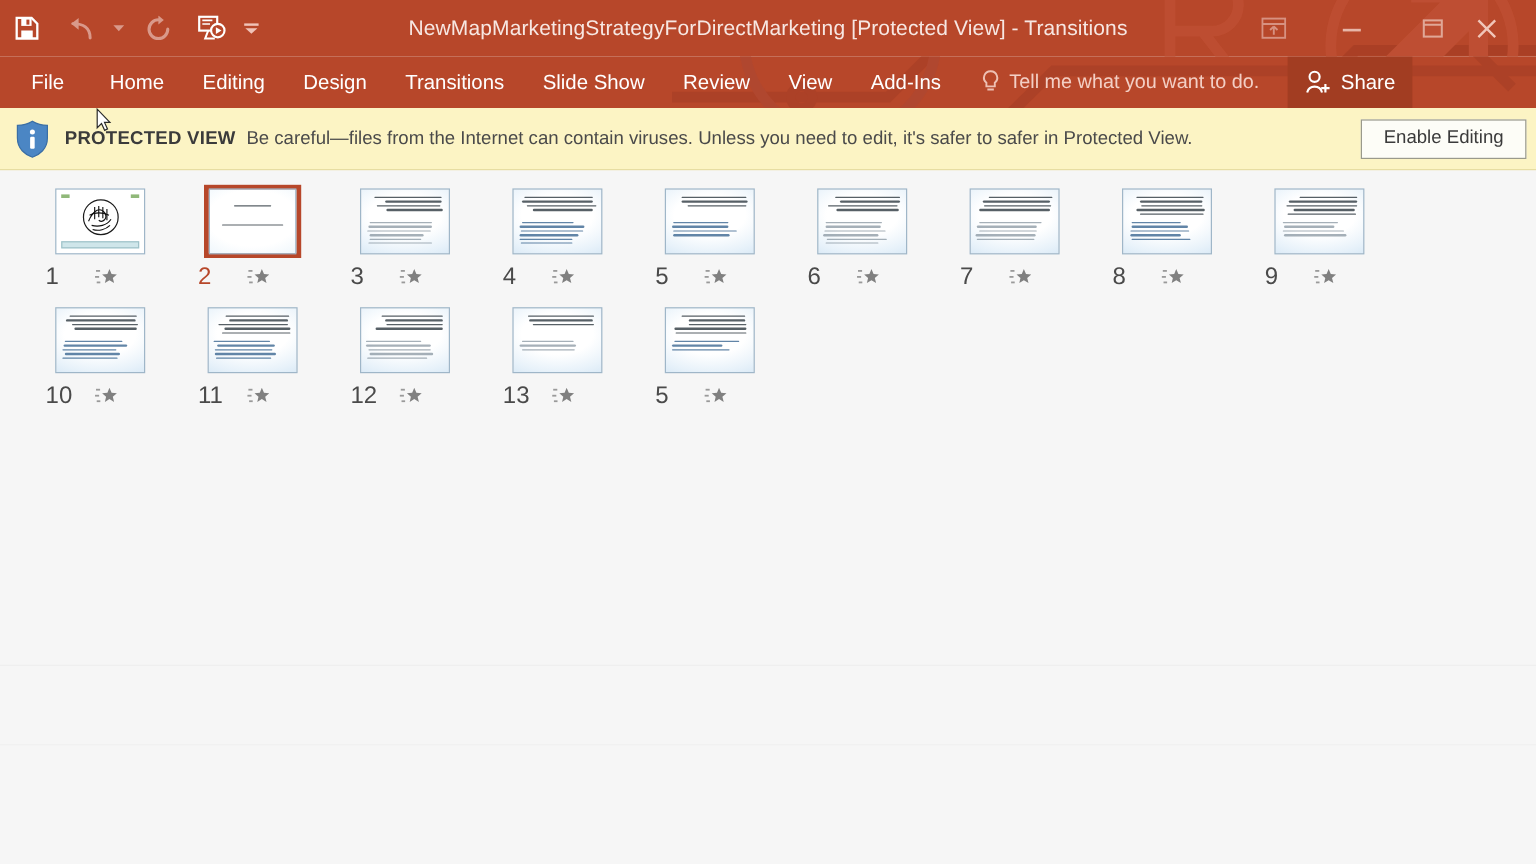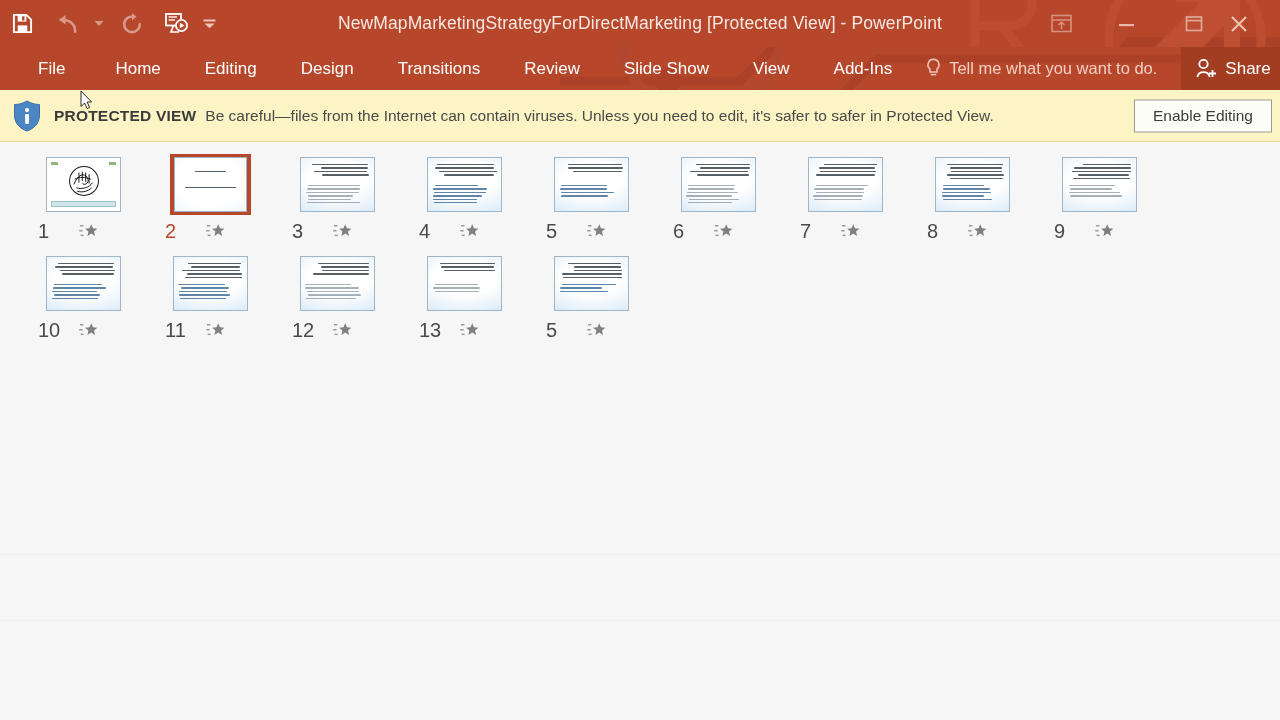--- a/index.html
+++ b/index.html
@@ -59,21 +59,20 @@
   .tabrow-deco {
     position: absolute; left: 560px; top: -44px;
     width: 760px; height: 130px; pointer-events: none; opacity: .85;
   }
   .tab {
     position: relative; z-index: 2;
     display: flex; align-items: center;
     padding: 0 16px;
     color: #ffffff; font-size: 17px;
     white-space: nowrap;
-    margin-left: 12px;
   }
   .tab.file { padding: 0 22px 0 26px; }
   .tellme {
     position: relative; z-index: 2;
     display: flex; align-items: center; gap: 8px;
     margin-left: 18px; padding-right: 10px;
     color: #f3cfc5; font-size: 16.5px; white-space: nowrap;
   }
   .share {
     position: relative; z-index: 2;
@@ -220,21 +219,21 @@
       </svg>
     </div>
     <div class="qat-btn narrow">
       <svg width="13" height="10" viewBox="0 0 13 10">
         <rect x="0.5" y="0.5" width="12" height="2" fill="#f0c3b8"></rect>
         <path d="M1.5 4.5 L6.5 9.2 L11.5 4.5 Z" fill="#f0c3b8"></path>
       </svg>
     </div>
   </div>
 
-  <div class="win-title">NewMapMarketingStrategyForDirectMarketing [Protected View] - PowerPoint</div>
+  <div class="win-title">NewMapMarketingStrategyForDirectMarketing [Protected View] - Transitions</div>
 
   <div class="wincontrols">
     <div class="wc-btn ribbondisp">
       <svg width="21" height="19" viewBox="0 0 21 19">
         <rect x="1" y="1.5" width="19" height="16" fill="none" stroke="#d79181" stroke-width="1.6"></rect>
         <line x1="1" y1="6" x2="20" y2="6" stroke="#d79181" stroke-width="1.6"></line>
         <path d="M10.5 15 L10.5 8 M10.5 8 L7.4 11 M10.5 8 L13.6 11" fill="none" stroke="#d79181" stroke-width="1.6"></path>
       </svg>
     </div>
     <div class="wc-btn">
@@ -266,22 +265,22 @@
     <circle cx="108" cy="78" r="9" fill="none" stroke="#ab4127" stroke-width="8"></circle>
     <circle cx="140" cy="30" r="80" fill="none" stroke="#b04831" stroke-width="9"></circle>
     <path d="M 520 10 L 640 10 L 700 70" fill="none" stroke="#ab4127" stroke-width="9"></path>
   </svg>
 
   <div class="tab file">File</div>
   <div class="tab">Home</div>
   <div class="tab">Editing</div>
   <div class="tab">Design</div>
   <div class="tab">Transitions</div>
+  <div class="tab">Slide Show</div>
   <div class="tab">Review</div>
-  <div class="tab">Slide Show</div>
   <div class="tab">View</div>
   <div class="tab">Add-Ins</div>
 
   <div class="tellme">
     <svg width="15" height="21" viewBox="0 0 15 21">
       <path d="M7.5 1.4 A5.4 5.4 0 0 0 4 11 L4 14 L11 14 L11 11 A5.4 5.4 0 0 0 7.5 1.4 Z" fill="none" stroke="#eec0b3" stroke-width="1.6"></path>
       <line x1="4.8" y1="16.6" x2="10.2" y2="16.6" stroke="#eec0b3" stroke-width="1.6"></line>
     </svg>
     <span>Tell me what you want to do.</span>
   </div>

